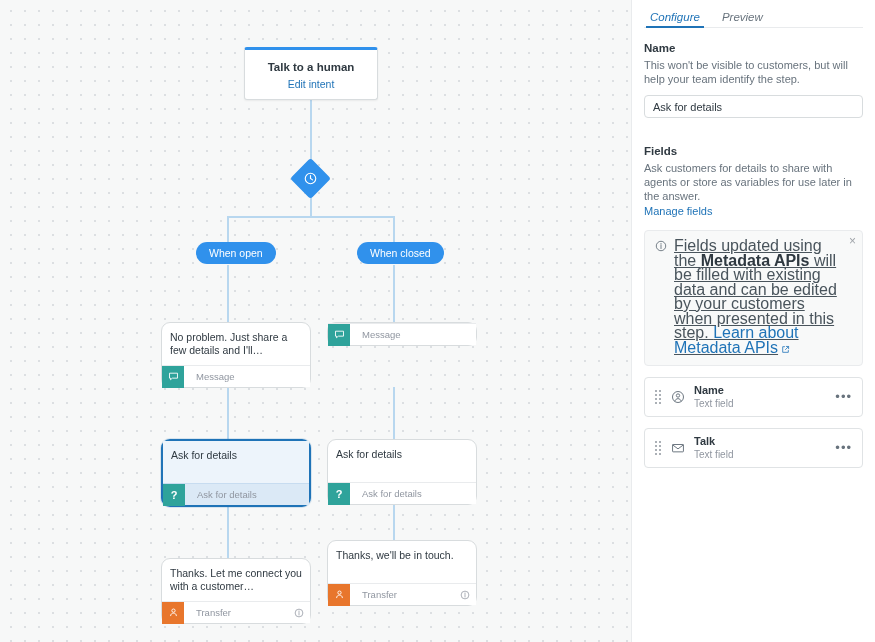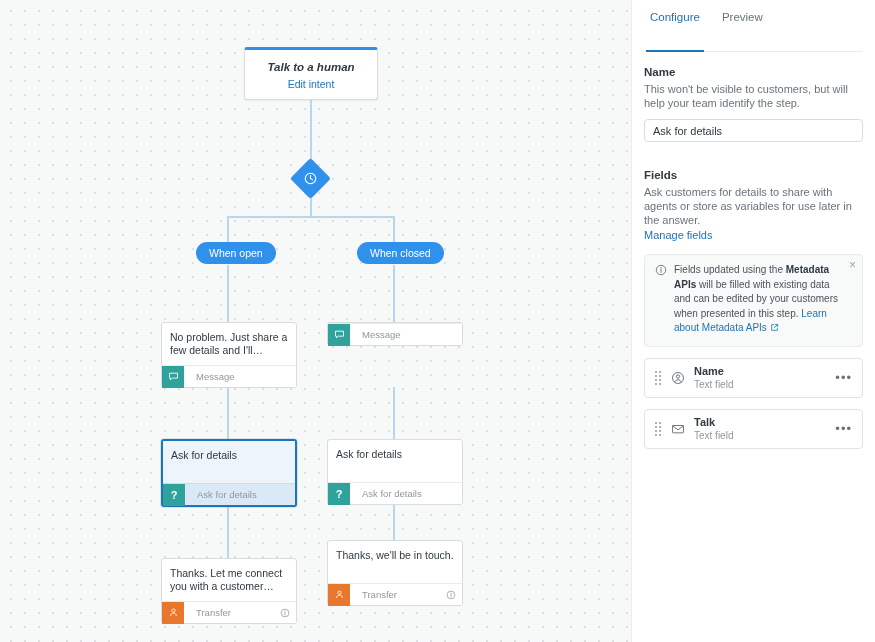--- a/index.html
+++ b/index.html
@@ -32,21 +32,21 @@
     border-radius:3px;
     box-shadow: 0 1px 2px rgba(0,0,0,.06);
   }
 
   
   #root-node {
     left:244px; top:47px; width:134px; height:53px;
     border-top: 3px solid #3091ec;
     text-align:center;
   }
-  #root-node .title { font-size:11.5px; font-weight:bold; color:#2f3941; margin-top:11px;font-style:italic; }
+  #root-node .title { font-size:11.5px; font-weight:bold; color:#2f3941; margin-top:11px; }
   #root-node .link  { font-size:10.5px; color:#1f73b7; margin-top:5px; cursor:pointer; }
 
   
   #diamond {
     position:absolute; left:296px; top:164px; width:29px; height:29px;
     background:#3091ec; transform:rotate(45deg); border-radius:3px;
   }
   #diamond .clock-wrap {
     position:absolute; inset:0; transform:rotate(-45deg);
     display:flex; align-items:center; justify-content:center;
@@ -54,21 +54,21 @@
 
   
   .pill {
     position:absolute; height:22px; border-radius:11px;
     background:#3091ec; color:#fff; font-size:10.5px;
     display:flex; align-items:center; justify-content:center;
     padding:0 13px; white-space:nowrap;
   }
 
   
-  .card { position:absolute; width:136px; background:#fff; border:1px solid #d8dcde; border-radius:3px; }
+  .card { position:absolute; width:150px; background:#fff; border:1px solid #d8dcde; border-radius:9px; }
   .card .body { padding:8px 8px 0 8px; height:42px; font-size:10.5px; line-height:13px; color:#2f3941; }
   .card .foot {
     display:flex; align-items:center; height:22px;
     border-top:1px solid #e9ebed; background:#fff;
   }
   .card .foot .badge {
     width:22px; height:22px; display:flex; align-items:center; justify-content:center;
     flex:0 0 22px; margin:0;
   }
   .badge.msg  { background:#2fa39b; }
@@ -80,21 +80,21 @@
   .card.selected { border:2px solid #1f73b7; background:#edf4fb; box-shadow:0 0 0 1px rgba(31,115,183,.15); }
   .card.selected .body { background:#edf4fb; }
   .card.selected .foot { background:#dbe9f6; border-top:1px solid #c7dcf0; }
 
   
   #panel {
     position:absolute; left:631px; top:0; width:244px; height:642px;
     background:#fff; border-left:1px solid #e9ebed; padding:0 12px;
     overflow:hidden;
   }
-  #tabs { display:flex; gap:22px; border-bottom:1px solid #e9ebed; padding:0 6px; height:52px; }
+  #tabs { display:flex; gap:22px; border-bottom:1px solid #e9ebed; padding:0 6px; height:28px;font-style:italic; }
   .tab { font-size:11.5px; color:#68737d; padding-top:11px; cursor:pointer; position:relative; }
   .tab.active { color:#1f73b7; }
   .tab.active::after {
     content:''; position:absolute; left:-4px; right:-4px; bottom:-1px; height:2px; background:#1f73b7;
   }
 
   .sec-title { font-size:11.5px; font-weight:bold; color:#2f3941; margin:14px 0 4px 0; }
   .sec-desc  { font-size:11px; color:#68737d; line-height:14px; }
   .sec-link  { font-size:11px; color:#1f73b7; cursor:pointer; display:inline-block; margin-top:2px;}
 
@@ -107,21 +107,21 @@
     margin-top:9px; height:23px; border:1px solid #d8dcde; border-radius:4px;
     display:flex; align-items:center; padding:0 8px; background:#fff; gap:6px;
   }
   .searchbox .ph { flex:1; font-size:11px; color:#c2c8cc; }
 
   
   #alert {
     position:relative; margin-top:12px; border:1px solid #e9ebed; border-radius:4px;
     background:#f8f9f9; padding:8px 20px 9px 10px; display:flex; gap:7px;
   }
-  #alert .atext { font-size:10px; line-height:14.5px; color:#49545c; }
+  #alert .atext { font-size:16px; line-height:14.5px; color:#49545c;text-decoration:underline; }
   #alert .atext b { color:#2f3941; }
   #alert .alink { color:#1f73b7; cursor:pointer; }
   #alert .close {
     position:absolute; right:6px; top:4px; font-size:12px; color:#a0a5aa; cursor:pointer; line-height:1;
   }
 
   
   .fieldrow {
     margin-top:11px; height:40px; border:1px solid #e0e3e5; border-radius:4px;
     background:#fff; display:flex; align-items:center; padding:0 10px; gap:9px;

